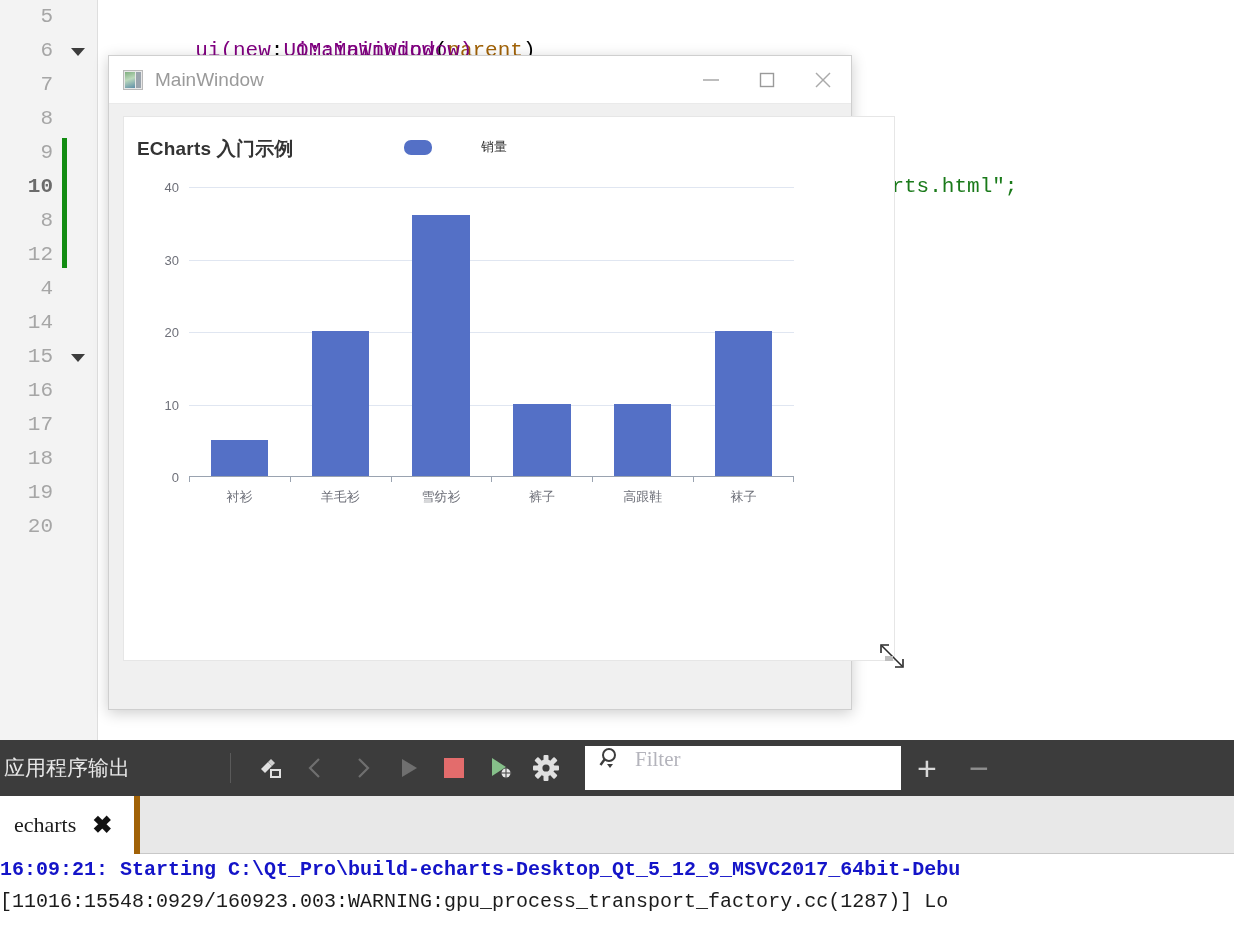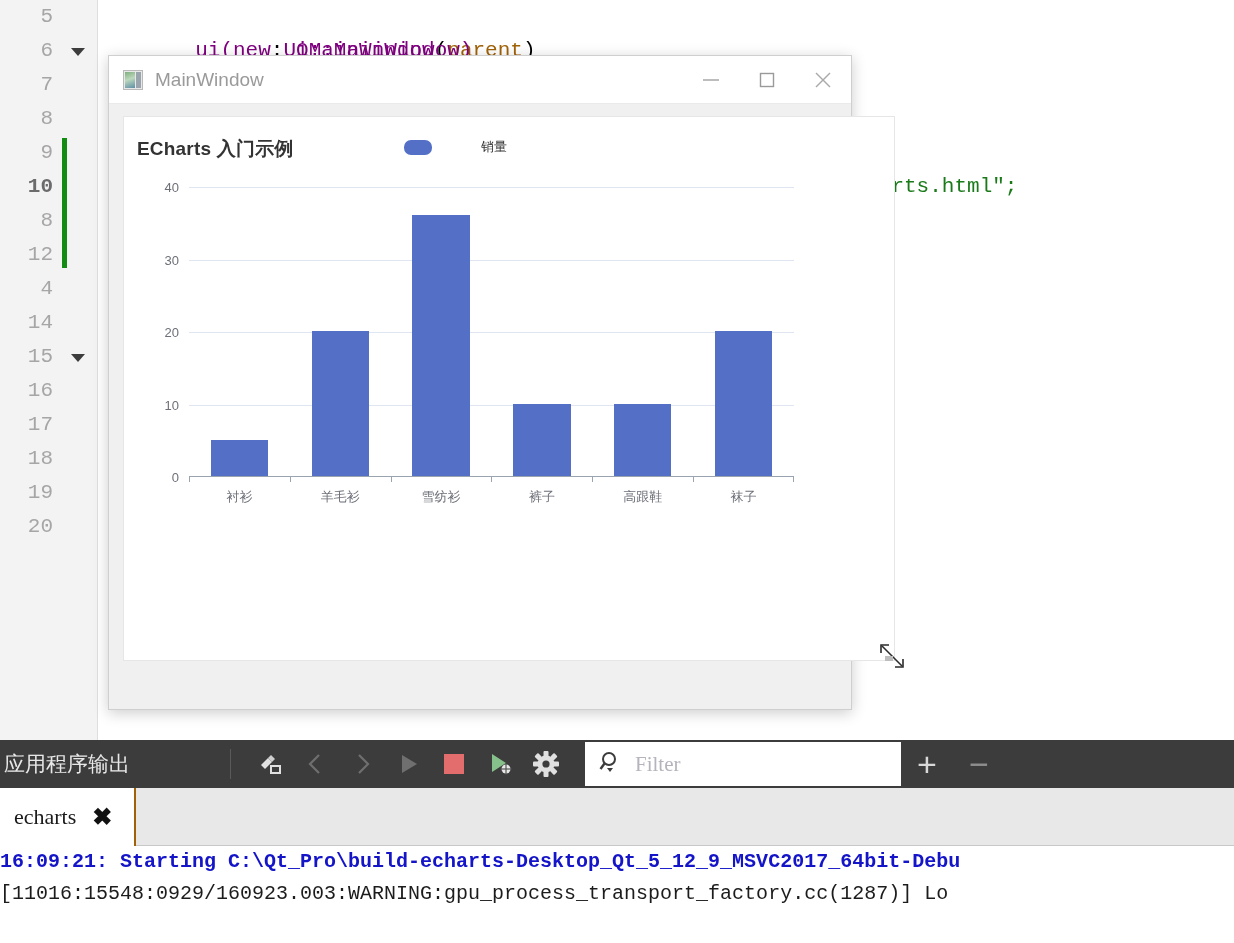--- a/index.html
+++ b/index.html
@@ -213,21 +213,21 @@
   }
 
   
   .outpane {
     position: absolute; left: 0; top: 740px;
     width: 1234px; height: 203px;
     background: #ffffff;
   }
   .out-toolbar {
     position: relative;
-    height: 48px;
+    height: 56px;
     background: #3c3c3c;
     display: flex;
     align-items: center;
   }
   .out-title {
     color: #e8e8e8;
     font-size: 21px;
     padding-left: 4px;
     font-family: "Liberation Sans", sans-serif;
   }
@@ -238,21 +238,21 @@
   }
   .tb-btn {
     width: 46px; height: 46px;
     display: flex; align-items: center; justify-content: center;
   }
   .filter-wrap {
     position: relative;
     width: 316px; height: 44px;
     background: #ffffff;
     margin-left: 16px;
-    display: flex; align-items: center;
+    display: flex; align-items: flex-start;
     padding-left: 14px;
   }
   .filter-input {
     border: none; outline: none;
     font-family: "Liberation Serif", serif;
     font-size: 21px;
     color: #3c3c3c;
     width: 240px;
     margin-left: 10px;
     background: transparent;
@@ -272,21 +272,21 @@
     position: relative;
     height: 58px;
     background: #e8e8e8;
     border-bottom: 1px solid #c8c8c8;
   }
   .tab {
     position: absolute; left: 0; top: 0;
     height: 58px;
     padding: 0 22px 0 14px;
     background: #ffffff;
-    border-right: 2px solid #a16207;
+    border-right: 6px solid #a16207;
     display: flex; align-items: center;
   }
   .tab-label {
     font-family: "Liberation Serif", serif;
     font-size: 22px;
     color: #1a1a1a;
     margin-right: 16px;
   }
   .tab-close {
     font-family: "Liberation Serif", serif;

